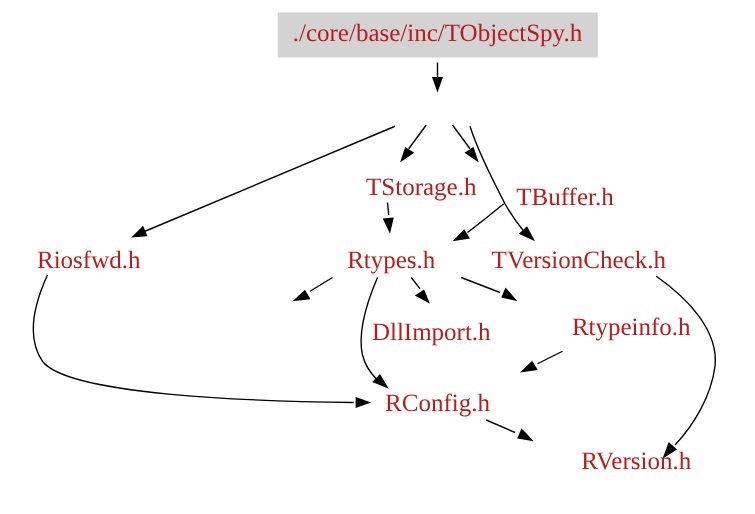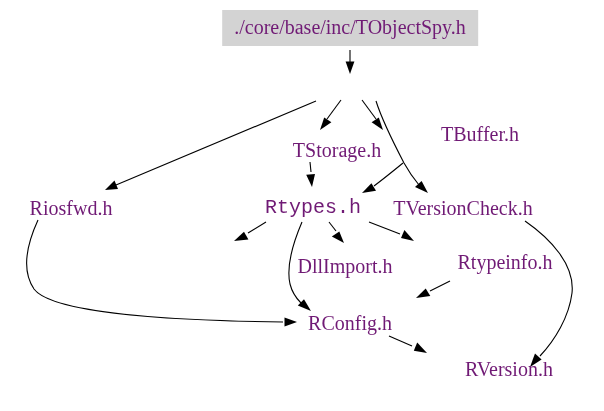--- a/index.html
+++ b/index.html
@@ -18,21 +18,21 @@
   #edge-layer {
     position: absolute;
     left: 0;
     top: 0;
     width: 604px;
     height: 411px;
   }
   .node {
     position: absolute;
     white-space: nowrap;
-    color: #701a75;
+    color: #b91c1c;
     font-family: "Liberation Serif", "DejaVu Serif", serif;
     font-size: 20px;
     line-height: 1;
     transform: translate(-50%, -50%);
     text-align: right;
     letter-spacing: 0px;
   }
   .node.boxed {
     padding: 7px 12px 9px 12px;
     background: #d3d3d3;
@@ -119,25 +119,25 @@
       <path d="M525,221 C551,239 575,265 572,293 C569,317 555,340 540,356" stroke="#000" fill="none" stroke-width="1.1"></path>
       <polygon points="530,367 535.0,353.5 541.6,359.5" fill="#000"></polygon>
     </g>
   </svg>
 
   <div class="node boxed" style="left:350px; top:28px;">./core/base/inc/TObjectSpy.h</div>
 
 
   <div class="node" style="left:307px; top:150px;margin-left:30px;">TStorage.h</div>
 
-  <div class="node" style="left:452px; top:134px;margin-left:28px;">TBuffer.h</div>
+  <div class="node" style="left:452px; top:158px;">TBuffer.h</div>
 
   <div class="node" style="left:71px; top:208px;">Riosfwd.h</div>
 
-  <div class="node" style="left:313px; top:208px;font-family:Liberation Mono, monospace;">Rtypes.h</div>
+  <div class="node" style="left:313px; top:208px;">Rtypes.h</div>
 
   <div class="node" style="left:463px; top:208px;">TVersionCheck.h</div>
 
 
   <div class="node" style="left:345px; top:266px;">DllImport.h</div>
 
   <div class="node" style="left:505px; top:262px;">Rtypeinfo.h</div>
 
   <div class="node" style="left:350px; top:323px;">RConfig.h</div>
 

